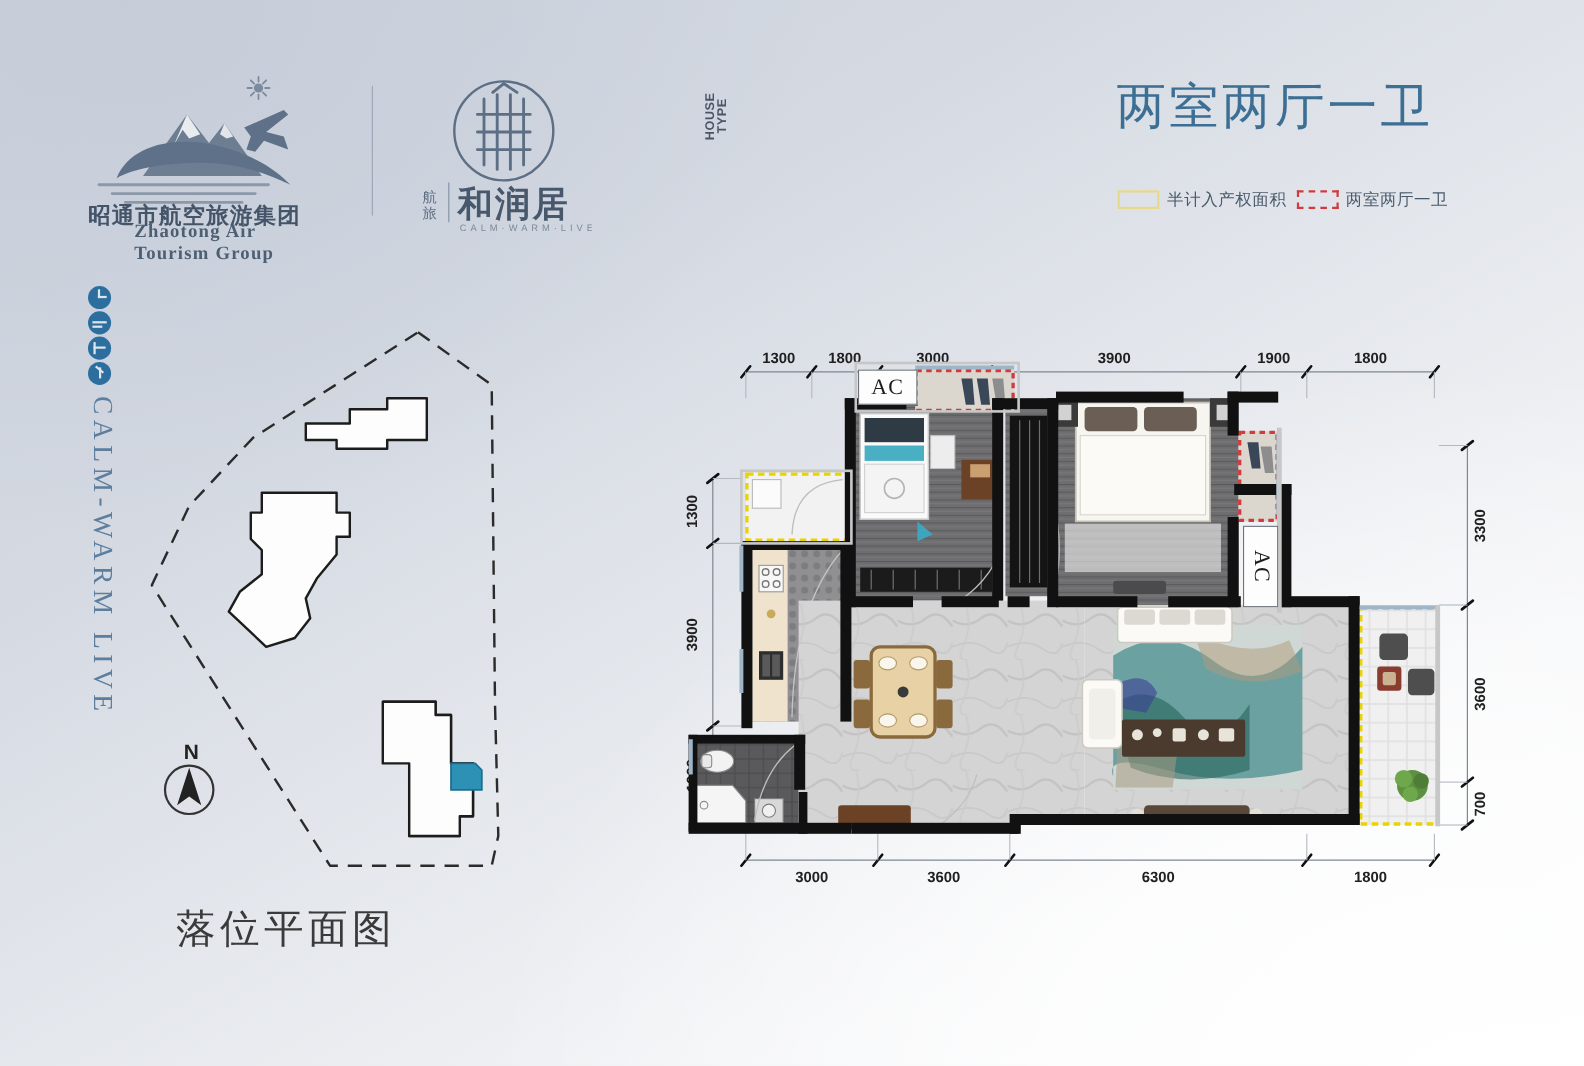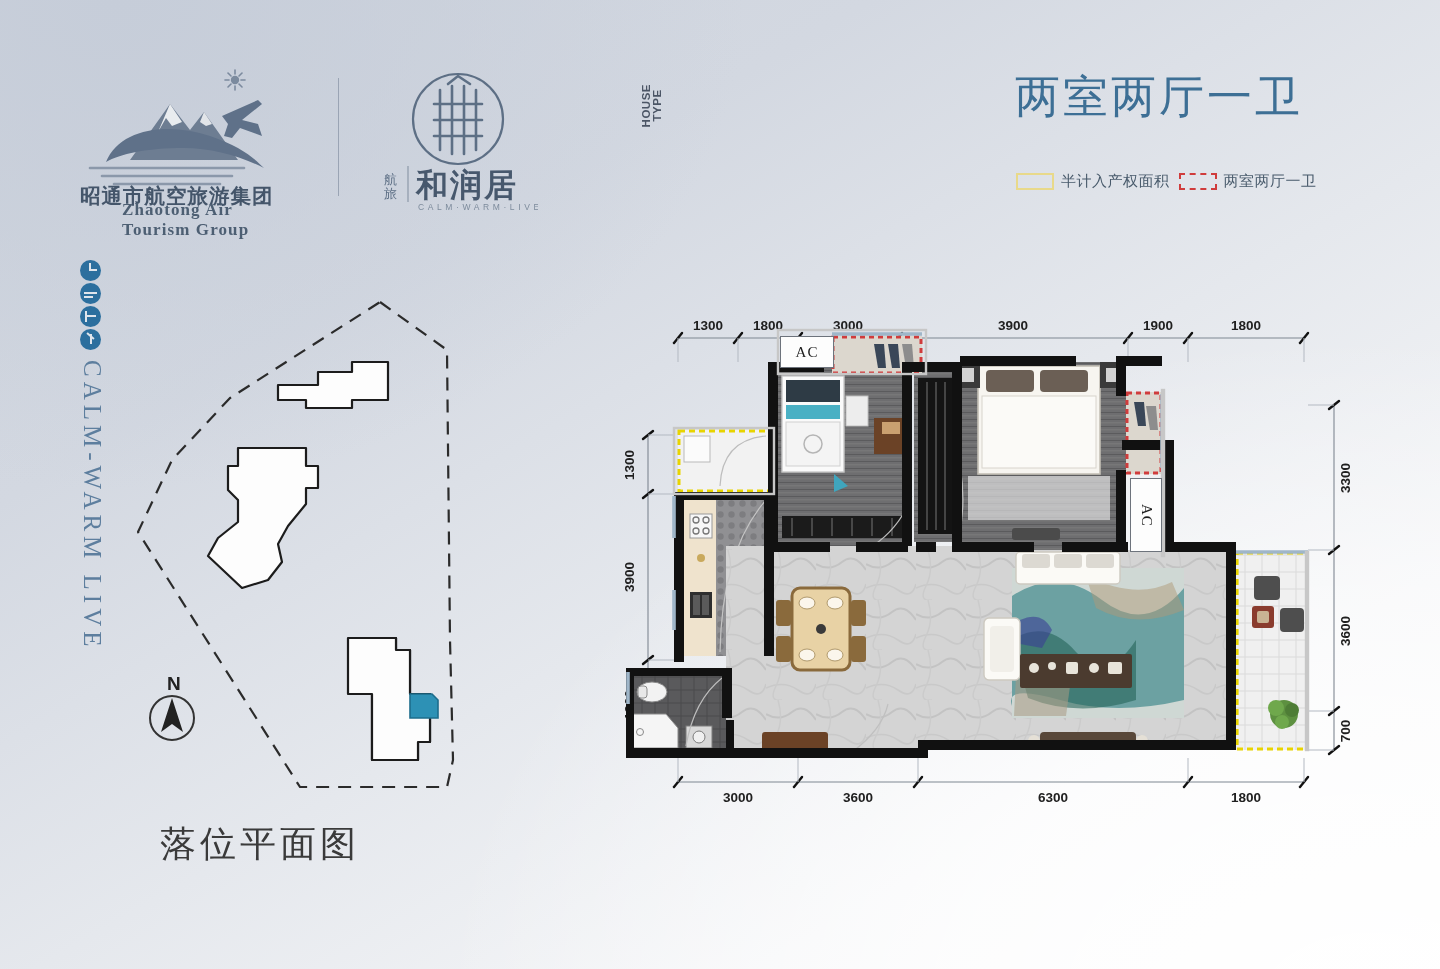--- a/index.html
+++ b/index.html
@@ -80,21 +80,21 @@
   .fp-svg{position:absolute;left:0;top:0;}
 
   .dim-text{font-size:13.5px;fill:#202020;font-family:"Liberation Sans",sans-serif;font-weight:700;}
   .dim-line{stroke:#7f8792;stroke-width:1.1;}
   .dim-ext{stroke:#b3b9c2;stroke-width:1;}
   .tick{stroke:#111;stroke-width:2.4;stroke-linecap:round;}
 
   .ac-box{
     position:absolute;background:#fdfdfd;border:1px solid #6d737c;
     display:flex;align-items:center;justify-content:center;
-    font-family:"Liberation Serif",serif;font-size:15px;color:#1d1d1d;letter-spacing:1px;
+    font-family:"Liberation Serif",serif;font-size:20px;color:#1d1d1d;letter-spacing:1px;
   }
   .ac-box.vert{writing-mode:vertical-rl;}
 </style>
 </head>
 <body>
 
 <div id="page">
 
   <div class="logo-left">
     <svg width="230" height="148" viewBox="0 0 230 148">

